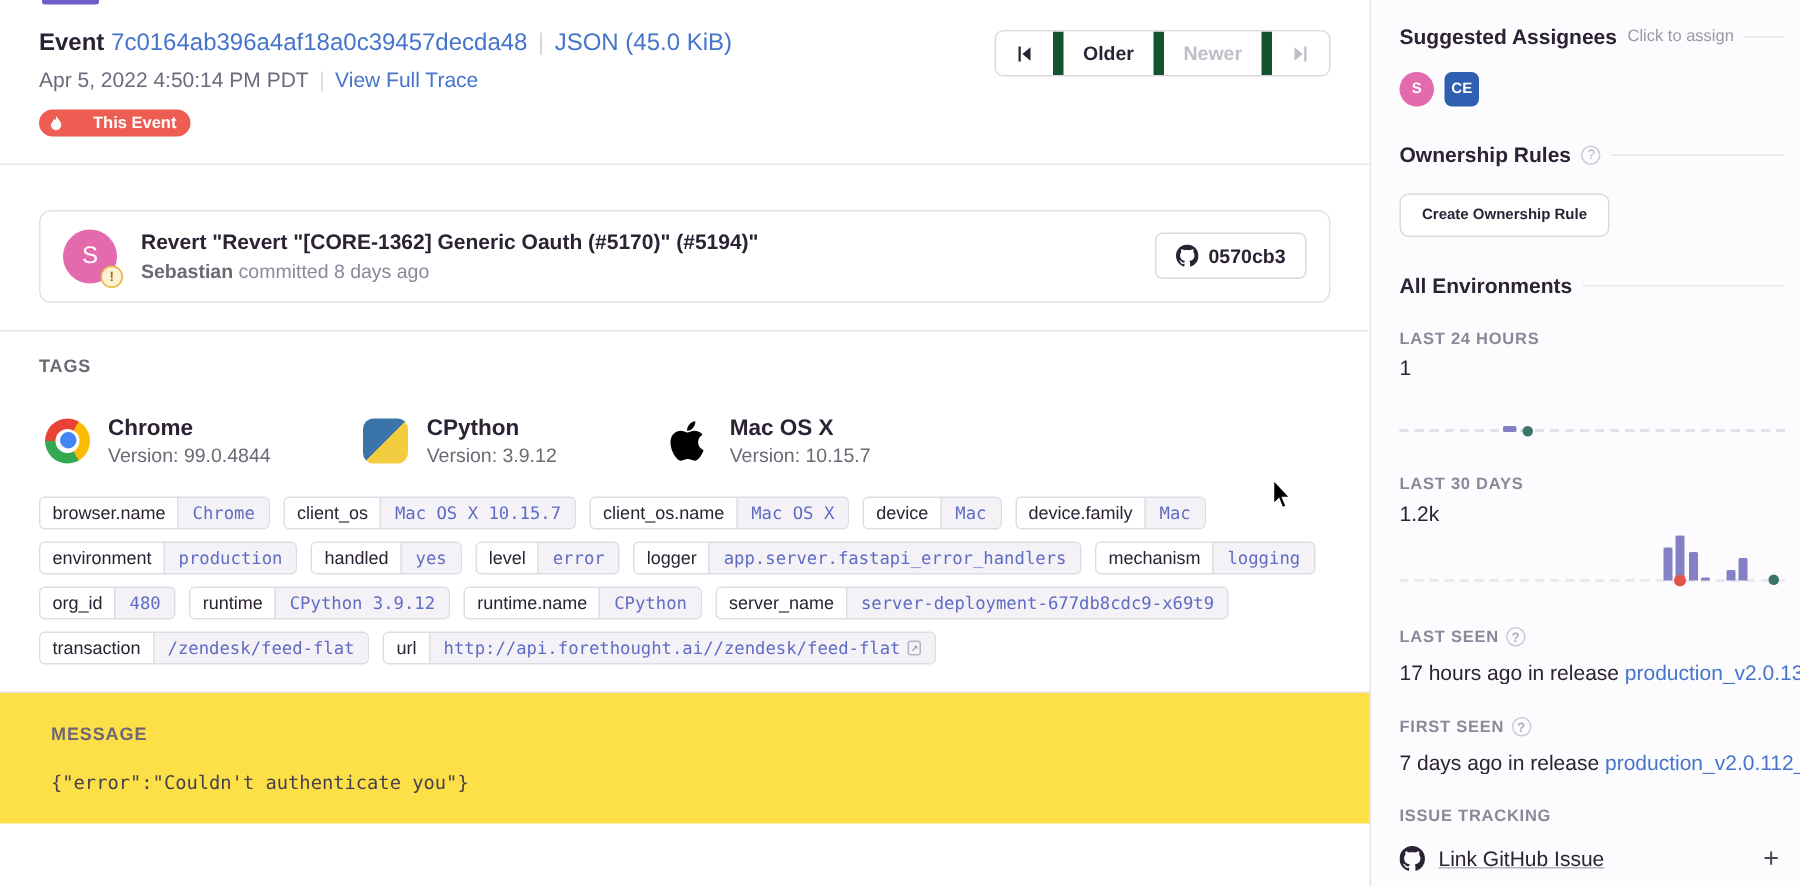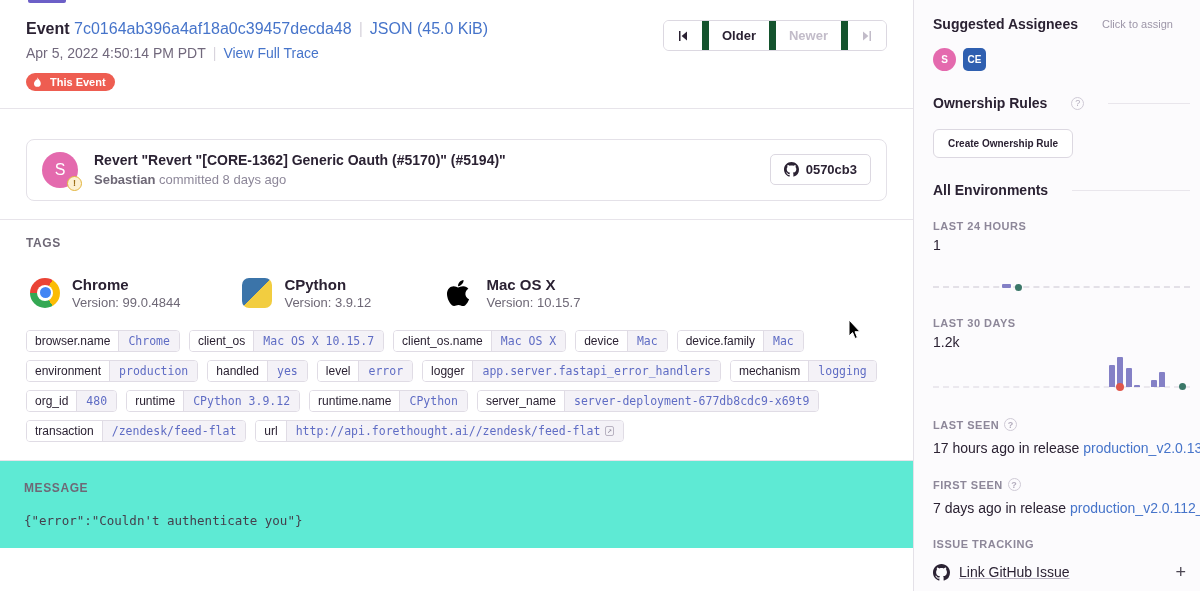--- a/index.html
+++ b/index.html
@@ -9,21 +9,21 @@
   
   .main { width:913px; height:421px; background:#fff; display:flex; flex-direction:column; position:relative; }
   .tab-indicator { position:absolute; top:0; left:28px; width:38px; height:3px; background:#6c5fc7; border-radius:0 0 2px 2px; }
 
   .evt-header { padding:20px 26px 0 26px; display:flex; justify-content:space-between; align-items:flex-start; }
   .evt-line1 { font-size:16px; }
   .evt-label { font-weight:bold; color:#2b2233; }
   a.lnk { color:#4674ca; text-decoration:none; cursor:pointer; }
   .sep { color:#d8d4dd; margin:0 7px; }
   .evt-line2 { margin-top:7px; font-size:14px; color:#71687c; }
-  .this-event { display:inline-flex; align-items:center; gap:8px; margin-top:12px; background:#ee5d51; color:#fff;
+  .this-event { display:inline-flex; align-items:center; gap:20px; margin-top:12px; background:#ee5d51; color:#fff;
                 font-size:11px; font-weight:bold; padding:3px 9px 3px 7px; border-radius:10px; }
   .btn-group { display:flex; border:1px solid #dcd8e1; border-radius:6px; overflow:hidden; background:#fff; margin-top:0; }
   .btn-group > * { border:none; background:#fff; padding:7px 13px; font-size:13px; font-weight:bold; color:#2b2233;
                    border-left:7px solid #14532d; cursor:pointer; display:flex; align-items:center; }
   .btn-group > *:first-child { border-left:none; }
   .btn-group .disabled { color:#c2bcc9; cursor:default; }
   .btn-group svg { display:block; }
 
   .divider { border-top:1px solid #e7e4ea; }
 
@@ -57,26 +57,26 @@
   .apple-icon svg { display:block; }
 
   .pills { display:flex; flex-wrap:wrap; gap:8px 9px; margin-top:2px; }
   .pill { display:inline-flex; align-items:stretch; border:1px solid #e0dce5; border-radius:4px; overflow:hidden;
           height:22px; font-size:12px; background:#fff; cursor:pointer; }
   .pill-key { display:flex; align-items:center; padding:0 8px; color:#2b2233; background:#fff; }
   .pill-val { display:flex; align-items:center; gap:5px; padding:0 9px; background:#f4f2f7; border-left:1px solid #e0dce5;
               color:#5f6cc4; font-family:"DejaVu Sans Mono","Liberation Mono",monospace; font-size:11.5px; }
   .pill-ico { color:#8d8799; font-size:11px; line-height:1; }
 
-  .msg-section { background:#5eead4; flex:1; padding:20px 24px; }
+  .msg-section { background:#fde047; flex:1; padding:20px 34px; }
   .msg-text { margin-top:18px; font-family:"DejaVu Sans Mono","Liberation Mono",monospace; font-size:12.5px; color:#45404d; }
 
   
   .sidebar { flex:1; background:#fcfbfd; border-left:1px solid #e4e1e8; padding:16px 0 0 19px; overflow:hidden; }
-  .sb-head { display:flex; align-items:center; gap:24px; margin-right:10px; }
+  .sb-head { display:flex; align-items:center; gap:7px; margin-right:10px; }
   .sb-title { font-size:14px; font-weight:bold; color:#2b2233; white-space:nowrap; }
   .sb-hint { font-size:11px; color:#9d96a8; white-space:nowrap; }
   .sb-line { flex:1; border-top:1px solid #e9e6ec; }
   .qmark { width:13px; height:13px; border-radius:50%; border:1px solid #cfcad6; color:#b3acbd; font-size:9px;
            display:inline-flex; align-items:center; justify-content:center; flex:none; }
   .avatars { display:flex; gap:7px; margin-top:16px; }
   .av { width:23px; height:23px; color:#fff; font-size:10px; font-weight:bold; display:flex; align-items:center; justify-content:center; cursor:pointer; }
   .av.round { border-radius:50%; background:#e46aae; }
   .av.square { border-radius:5px; background:#2f5fb0; }
   .sb-btn { margin-top:18px; background:#fff; border:1px solid #dcd8e1; border-radius:6px; padding:8px 14px;

